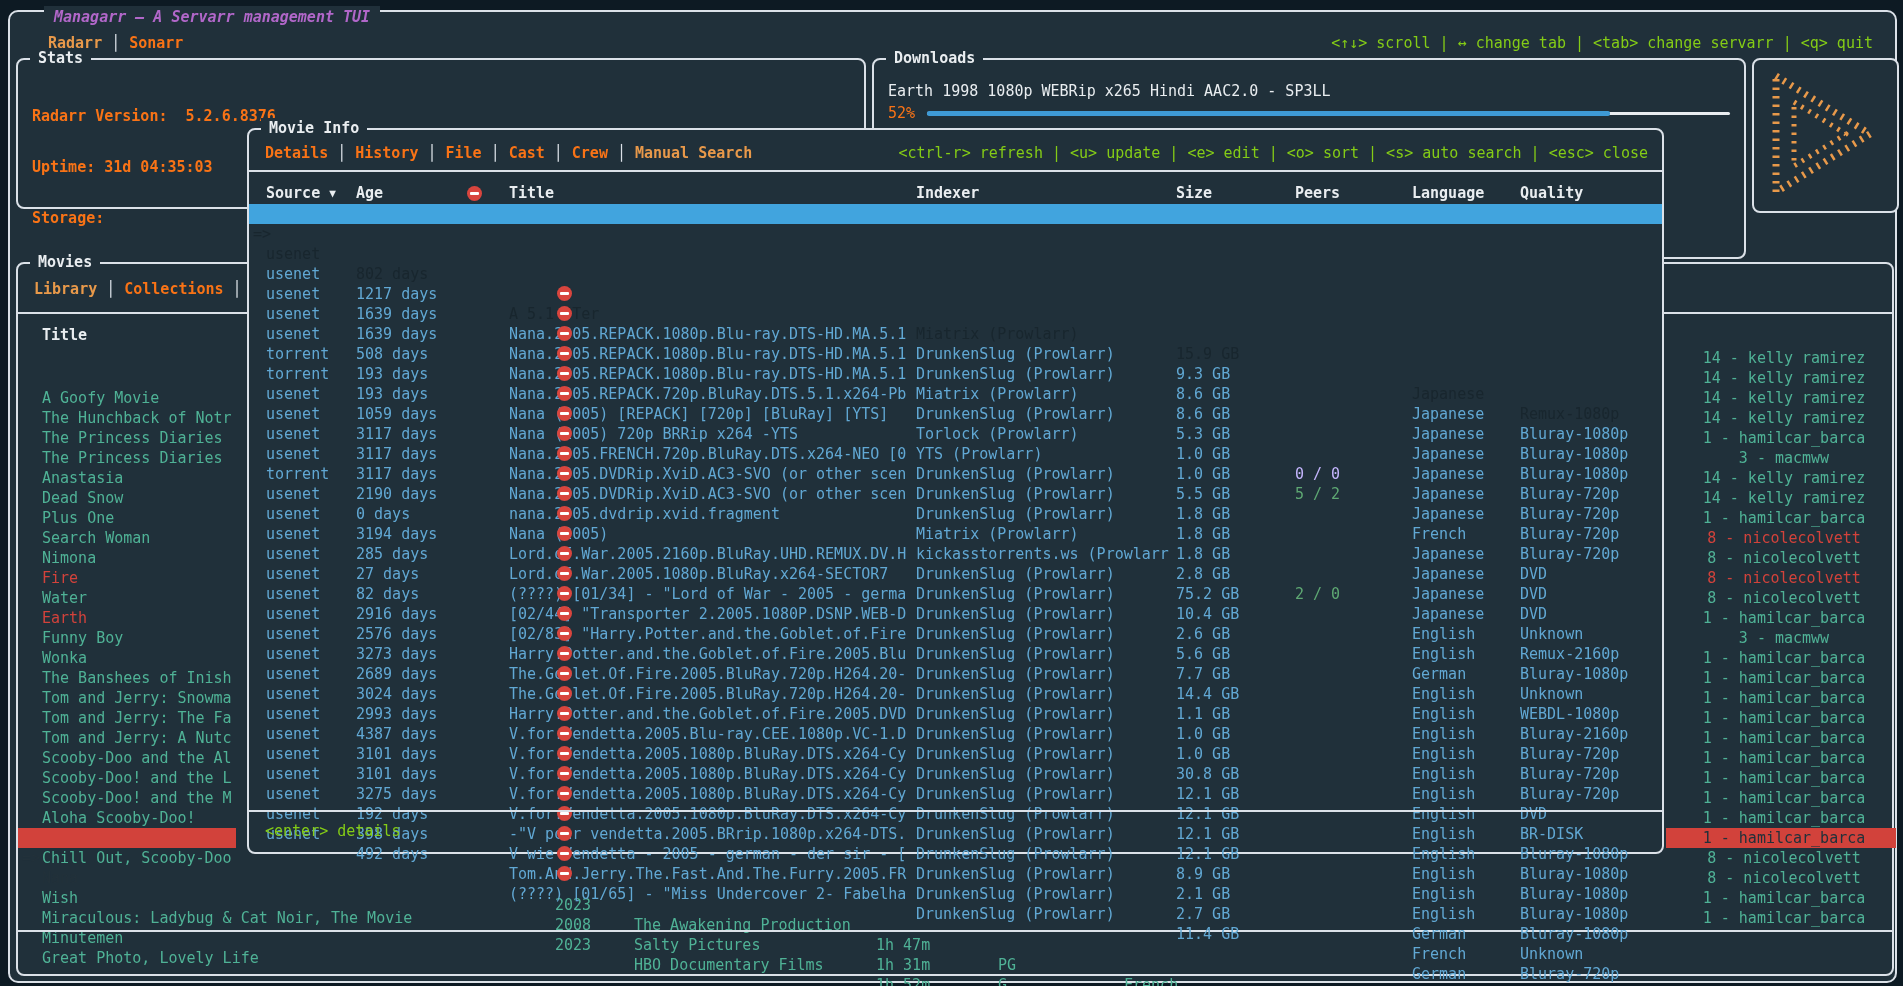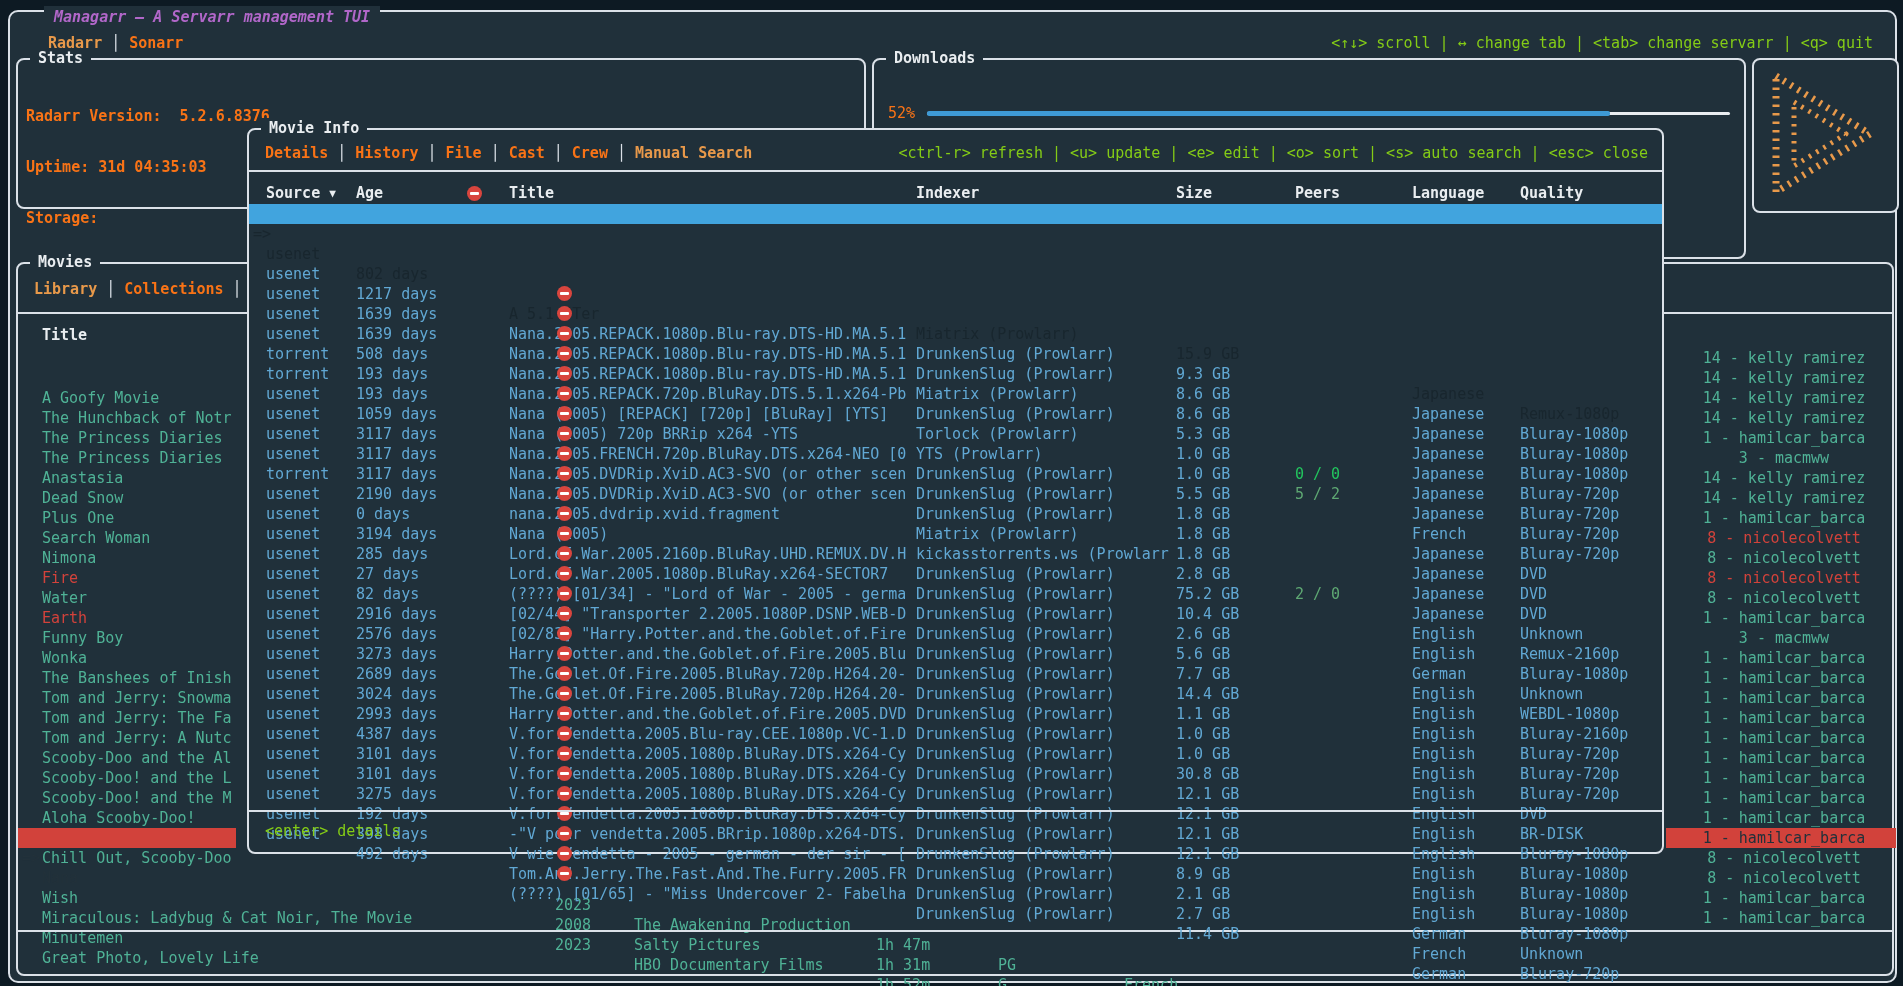--- a/index.html
+++ b/index.html
@@ -27,21 +27,21 @@
 
   
   .app-title{
     position:absolute;left:34px;top:-6px;background:#20303a;padding:0 10px;
     color:#b167c9;font-style:italic;font-weight:bold;white-space:pre;line-height:22px;
   }
   .app-tabs{position:absolute;left:38px;top:20px;line-height:22px;white-space:pre;}
   .app-help{position:absolute;right:22px;top:20px;line-height:22px;}
 
   
-  .stats-body{position:absolute;left:8px;top:14px;line-height:17px;white-space:pre;}
+  .stats-body{position:absolute;left:14px;top:14px;line-height:17px;white-space:pre;}
   .bar{display:inline-block;height:5px;border-radius:2px;background:#3e9ad6;vertical-align:middle;}
   .disk-bar{width:108px;margin-left:10px;}
 
   
   .dl-item{position:absolute;left:14px;top:22px;color:#e9edf0;white-space:pre;}
   .dl-line{position:absolute;left:14px;top:44px;right:14px;display:flex;align-items:center;}
   .dl-track{flex:1;height:3px;background:#e9edf0;margin-left:12px;position:relative;border-radius:2px;}
   .dl-fill{position:absolute;left:0;top:-1px;height:5px;width:85%;background:#3e9ad6;border-radius:2px;}
 
   
@@ -85,21 +85,21 @@
   .trow.selected{background:#41a4de;}
   .trow.selected .arrow{visibility:visible;}
   .trow.selected span{color:#18262e;}
   .c-source{position:absolute;left:17px;}
   .c-age{position:absolute;left:107px;}
   .c-icon{position:absolute;left:218px;}
   .c-title{position:absolute;left:260px;}
   .c-indexer{position:absolute;left:667px;}
   .c-size{position:absolute;left:927px;}
   .c-peers{position:absolute;left:1046px;}
-  .c-peers.red{color:#22c55e;}
+  .c-peers.red{color:#c4b5fd;}
   .c-peers.green{color:#5ea873;}
   .c-lang{position:absolute;left:1163px;}
   .c-quality{position:absolute;left:1271px;}
   .sort-arrow{margin-left:9px;font-size:11px;vertical-align:1px;}
 
   .reject{
     display:inline-block;width:15px;height:15px;border-radius:50%;
     background:#d8453e;position:relative;top:2px;
   }
   .reject::after{
@@ -125,20 +125,21 @@
       <div><span class="bold white">Uptime:</span><span> </span><span class="bold white">31d 04:35:03</span></div>
       <div class="bold white">Storage:</div>
       <div><span class="white">Disk 1: 56%</span><span class="bar disk-bar"></span></div>
       <div class="bold white">Root Folders:</div>
       <div class="white">/nfs/movies: 11511.43 GB</div>
     </div>
   </div>
 
   <div class="panel" style="left:862px;top:46px;width:870px;height:197px;">
     <div class="ptitle">Downloads</div>
+    <div class="dl-item">Earth 1998 1080p WEBRip x265 Hindi AAC2.0 - SP3LL</div>
     <div class="dl-line">
       <span class="white">52%</span>
       <span class="dl-track">
           <span class="dl-fill"></span>
         </span>
     </div>
   </div>
 
   <div class="panel" style="left:1742px;top:46px;width:143px;height:151px;">
     <div class="logo-wrap">

